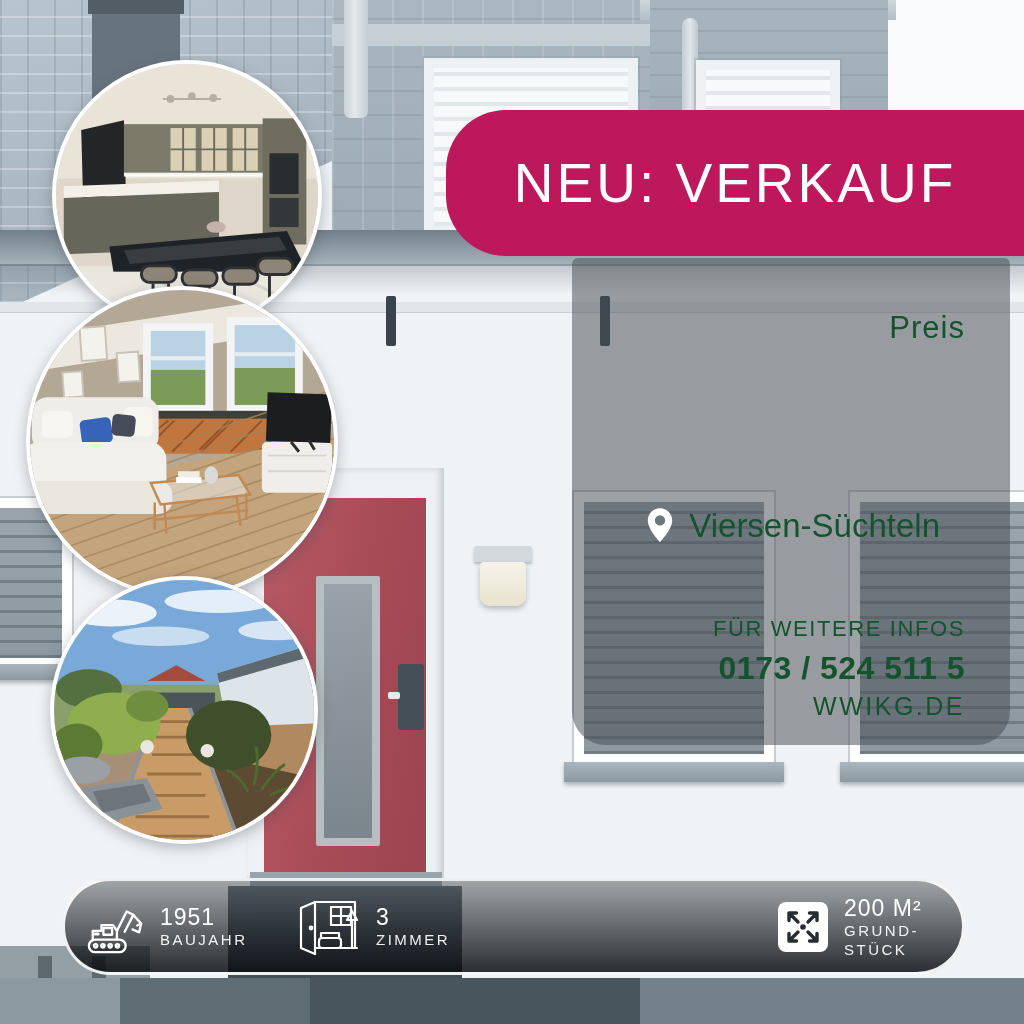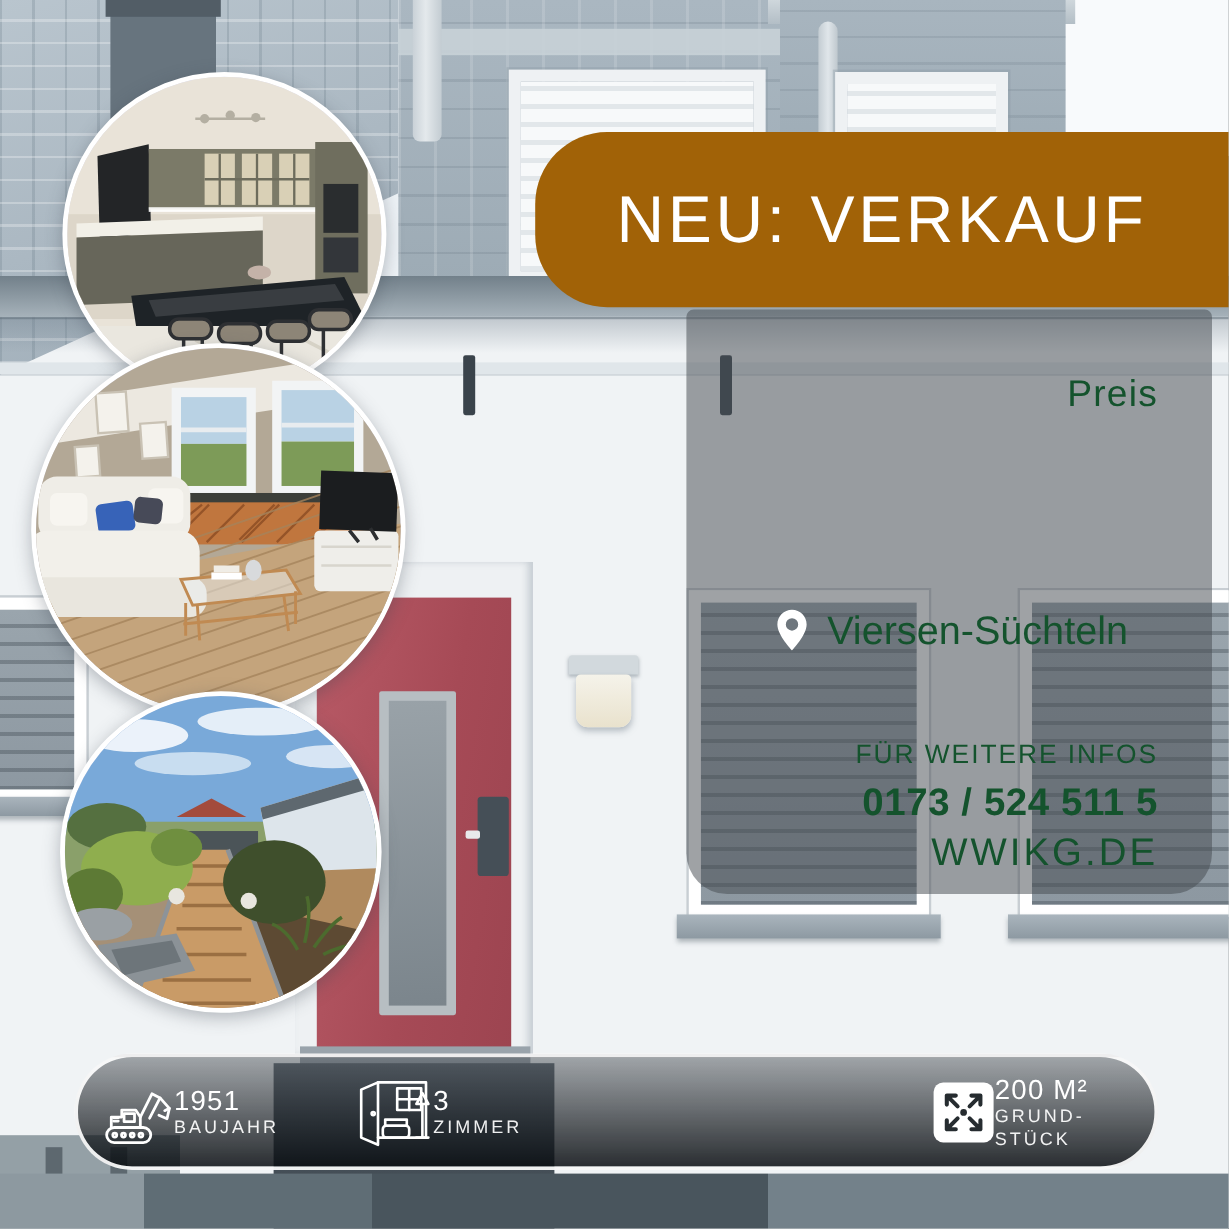--- a/index.html
+++ b/index.html
@@ -79,27 +79,27 @@
     background:rgba(70,76,82,0.52);color:#14532d;}
   .preis{right:45px;top:52px;font-size:31px;font-weight:300;letter-spacing:1px;}
   .price-box{left:110px;top:99px;width:306px;height:88px;border:3px solid #fff;border-radius:26px;
     box-sizing:border-box;display:flex;align-items:center;justify-content:center;}
   .price-val{font-size:45px;font-weight:700;letter-spacing:1px;}
   .loc-row{left:0;top:246px;width:100%;height:44px;display:flex;align-items:center;justify-content:flex-end;
     padding-right:70px;box-sizing:border-box;gap:14px;}
   .loc-text{font-size:33px;font-weight:300;}
   .info1{right:45px;top:358px;font-size:22px;font-weight:300;letter-spacing:1.6px;}
   .info2{right:45px;top:392px;font-size:32px;font-weight:700;letter-spacing:.5px;}
-  .info3{right:45px;top:434px;font-size:32px;font-weight:300;letter-spacing:2.5px;}
+  .info3{right:45px;top:434px;font-size:25px;font-weight:300;letter-spacing:2.5px;}
   
   .bar{left:62px;top:878px;width:903px;height:97px;border-radius:48px;
     border:3px solid rgba(255,255,255,.92);box-sizing:border-box;
     background:linear-gradient(180deg,rgba(72,78,84,.48),rgba(8,12,16,.85));
     color:#fff;}
-  .stat{top:0;height:100%;display:flex;align-items:center;gap:0;}
+  .stat{top:0;height:100%;display:flex;align-items:center;gap:15px;}
   .stat-icon{display:flex;align-items:center;}
   .stat-text{display:flex;flex-direction:column;line-height:1.22;}
   .stat-value{font-size:23px;font-weight:400;letter-spacing:1px;}
   .stat-label{font-size:15px;font-weight:300;letter-spacing:2.5px;color:rgba(255,255,255,.93);}
 </style>
 </head>
 <body>
 
 <div id="canvas">
 
@@ -265,21 +265,21 @@
       <circle cx="96" cy="172" r="7" fill="#e8e6df"></circle>
       <circle cx="158" cy="176" r="7" fill="#e8e6df"></circle>
       <polygon points="28,214 96,204 112,236 42,252" fill="#8b9297"></polygon>
       <polygon points="40,218 92,210 100,228 50,240" fill="#6d757a"></polygon>
       <g stroke="#4c6b2e" stroke-width="3" fill="none">
         <path d="M206 212 q6 -26 2 -40 M214 216 q14 -20 24 -26 M200 218 q-10 -18 -22 -22 M222 222 q20 -10 34 -8"></path>
       </g>
     </svg>
   </div>
 
-  <div class="abs banner" style="background:#a16207;">
+  <div class="abs banner" style="background:#be185d;">
     <span>NEU: VERKAUF</span>
   </div>
 
   <div class="abs panel">
     <div class="abs preis">Preis</div>
     <div class="abs loc-row">
       <svg width="30" height="40" viewBox="0 0 32 42">
         <path fill-rule="evenodd" fill="#ffffff" d="M16 2 C8.8 2 3 7.8 3 15 c0 9.6 13 23 13 23 s13 -13.4 13 -23 C29 7.8 23.2 2 16 2 Z M16 20.5 a5.5 5.5 0 1 1 0 -11 a5.5 5.5 0 0 1 0 11 Z"></path>
       </svg>
       <span class="loc-text">Viersen-Süchteln</span>

